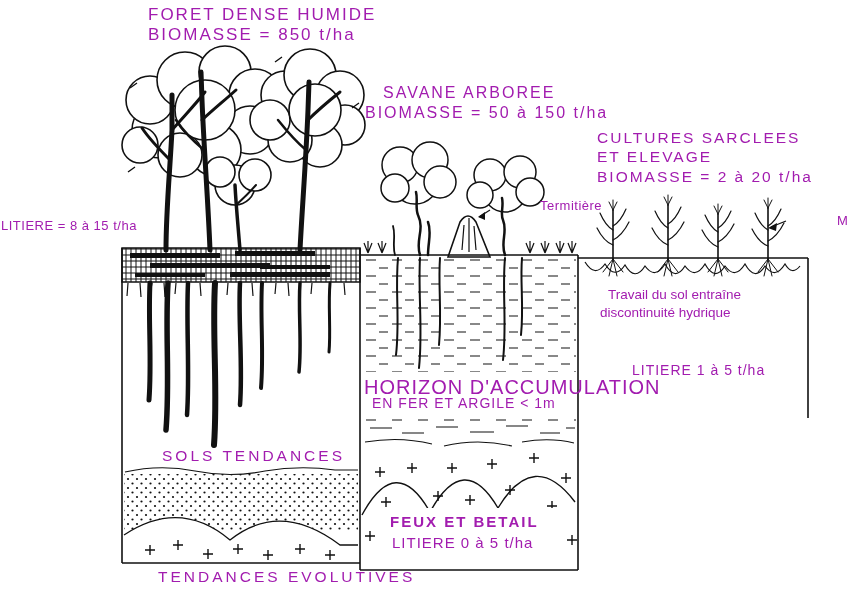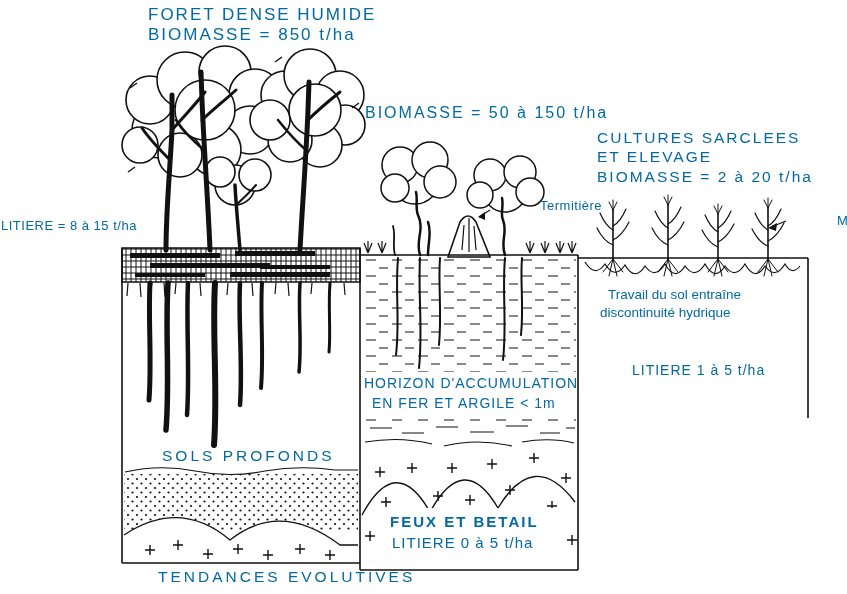--- a/index.html
+++ b/index.html
@@ -1,21 +1,21 @@
 <!DOCTYPE html>
 <html><head>
 <meta charset="utf-8">
 <style>
   html,body{margin:0;padding:0;background:#fff;}
   .stage{
     position:relative;width:847px;height:594px;background:#ffffff;
     font-family:"Liberation Sans",sans-serif;color:#111;overflow:hidden;
   }
   .stage svg{position:absolute;left:0;top:0;}
-  .lbl{position:absolute;white-space:nowrap;color:#0369a1;line-height:1.1;}
+  .lbl{position:absolute;white-space:nowrap;color:#a21caf;line-height:1.1;}
   .caps{letter-spacing:2px;font-weight:500;}
   .small{font-size:13px;letter-spacing:.5px;padding-left:48px;}
 </style>
 </head>
 <body>
 
 <div class="stage">
 
 <svg width="847" height="594" viewBox="0 0 847 594">
   <defs>
@@ -211,39 +211,40 @@
     <path d="M360 570 H578"></path>
     <path d="M578 255 V570"></path>
     <path d="M578 258 H808"></path>
     <path d="M808 258 V418"></path>
   </g>
 </svg>
 
 <div class="lbl caps" style="left:148px;top:6px;font-size:17px;">FORET DENSE HUMIDE</div>
 <div class="lbl caps" style="left:148px;top:26px;font-size:17px;">BIOMASSE = 850 t/ha</div>
 
+<div class="lbl caps" style="left:383px;top:84px;font-size:16px;">SAVANE ARBOREE</div>
 <div class="lbl caps" style="left:365px;top:104px;font-size:16px;">BIOMASSE = 50 à 150 t/ha</div>
 
 <div class="lbl caps" style="left:597px;top:129px;font-size:15.5px;">CULTURES SARCLEES</div>
 <div class="lbl caps" style="left:597px;top:148px;font-size:15.5px;">ET ELEVAGE</div>
 <div class="lbl caps" style="left:597px;top:168px;font-size:15.5px;">BIOMASSE = 2 à 20 t/ha</div>
 
 <div class="lbl caps" style="left:1px;top:219px;font-size:13px;letter-spacing:.5px;">LITIERE = 8 à 15 t/ha</div>
 
 <div class="lbl small" style="left:492px;top:199px;">Termitière</div>
 <div class="lbl small" style="left:789px;top:214px;">Maïs</div>
 
 <div class="lbl" style="left:600px;top:288px;font-size:13.5px;margin-left:8px;">Travail du sol entraîne</div>
 <div class="lbl" style="left:600px;top:306px;font-size:13.5px;">discontinuité hydrique</div>
 
 <div class="lbl caps" style="left:632px;top:363px;font-size:14px;letter-spacing:1px;">LITIERE 1 à 5 t/ha</div>
 
-<div class="lbl caps" style="left:364px;top:376px;font-size:14px;letter-spacing:1px;text-align:right;">HORIZON D'ACCUMULATION</div>
+<div class="lbl caps" style="left:364px;top:376px;font-size:20px;letter-spacing:1px;text-align:right;">HORIZON D'ACCUMULATION</div>
 <div class="lbl caps" style="left:372px;top:396px;font-size:14px;letter-spacing:1px;">EN FER ET ARGILE &lt; 1m</div>
 
-<div class="lbl caps" style="left:162px;top:447px;font-size:15.5px;letter-spacing:3px;">SOLS PROFONDS</div>
+<div class="lbl caps" style="left:162px;top:447px;font-size:15.5px;letter-spacing:3px;">SOLS TENDANCES</div>
 
 <div class="lbl caps" style="left:390px;top:514px;font-size:15px;font-weight:bold;">FEUX ET BETAIL</div>
 <div class="lbl caps" style="left:392px;top:535px;font-size:15px;letter-spacing:1px;">LITIERE 0 à 5 t/ha</div>
 
 <div class="lbl caps" style="left:158px;top:568px;font-size:15.5px;letter-spacing:3px;">TENDANCES EVOLUTIVES</div>
 
 </div>
 
 </body></html>

